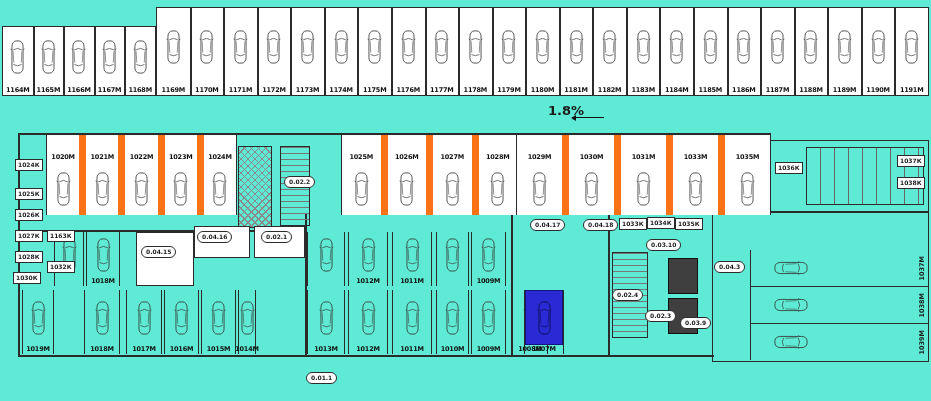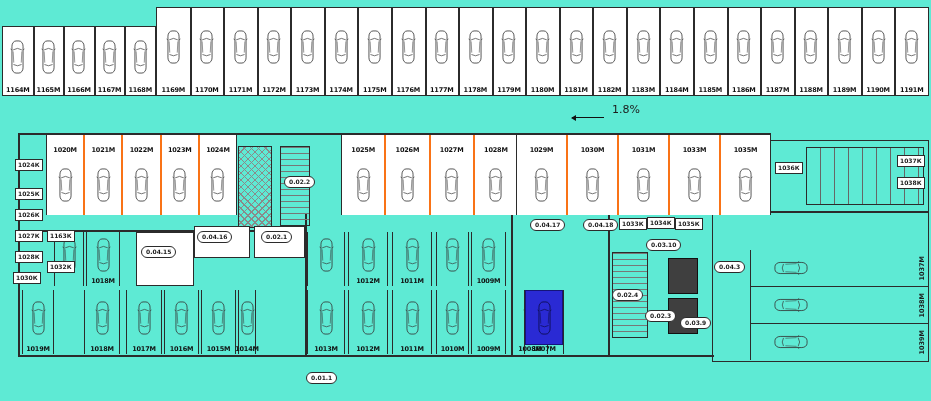--- a/index.html
+++ b/index.html
@@ -23,23 +23,23 @@
   .strip .stall{flex:1 1 0;border-left:1px solid #2b2b2b;box-shadow:inset 2.2px 0 0 -1.2px #2b2b2b}
   .strip .stall:first-child{border-left:none;box-shadow:none}
   #strip-b .car-svg{height:44px}
 
   
   .mid-group{position:absolute;display:flex;height:82px;border-top:2px solid #2b2b2b;
              border-left:1px solid #2b2b2b;border-right:1px solid #2b2b2b;background:#fff;z-index:2}
   #mid-g0{left:46px;top:133px;width:191px}
   #mid-g1{left:341px;top:133px;width:177px}
   #mid-g2{left:516px;top:133px;width:255px}
-  .mid-group .stall{flex:1 1 0;border-left:2px solid #f97316}
+  .mid-group .stall{flex:1 1 0;border-left:7px solid #f97316}
   .mid-group .stall:first-child{border-left:none}
-  .mid-group .stall-label{margin-top:11px}
+  .mid-group .stall-label{margin-top:18px}
   .mid-group .car-svg{height:48px}
 
   
   .abs{position:absolute;border-left:1px solid #2b2b2b;border-right:1px solid #2b2b2b;background:transparent}
   .tandem-stall .car-svg{height:38px}
   .hl .car-zone{background:var(--hl,#2a2ad4);border:1px solid #14147a}
   .hl .car-svg{color:#0b0b46}
 
   
   .k-box{position:absolute;border:1px solid #2b2b2b;font-size:6px;font-weight:700;line-height:1;
@@ -55,21 +55,21 @@
   .stairs{position:absolute;border:1.4px solid #2b2b2b;z-index:1;
      background:repeating-linear-gradient(0deg,transparent 0 5px,#777 5px 6px)}
   .elev{position:absolute;background:#3f3f3f;border:1.6px solid #111;z-index:1}
   .room{position:absolute;border:1.2px solid #2b2b2b;background:#fff;z-index:1}
   #right-room{left:712px;top:212px;width:217px;height:150px;border-width:1.6px;background:transparent}
   #top-right-band{left:770px;top:140px;width:159px;height:72px;background:transparent}
   #storage-strip{position:absolute;left:806px;top:147px;width:118px;height:58px;border:1px solid #2b2b2b;
      background:repeating-linear-gradient(90deg,transparent 0 13px,#666 13px 14px);z-index:1}
 
   
-  #ramp-label{position:absolute;left:612px;top:103px;font-size:11px;font-weight:400;z-index:3}
+  #ramp-label{position:absolute;left:548px;top:103px;font-size:13px;font-weight:700;z-index:3}
   #ramp-arrow{position:absolute;left:572px;top:117px;width:32px;height:0;border-top:1.2px solid #111;z-index:3}
   #ramp-arrow::before{content:"";position:absolute;left:-1px;top:-3.5px;width:0;height:0;
      border-top:3px solid transparent;border-bottom:3px solid transparent;border-right:5px solid #111}
 
   
   #right-stalls{position:absolute;left:750px;top:250px;width:179px;height:110px;display:flex;
      flex-direction:column;border-left:1px solid #2b2b2b;z-index:2}
   .r-row{flex:1 1 0;display:flex;align-items:center;justify-content:space-between;
      border-top:1px solid #2b2b2b;padding:0 3px 0 16px}
   .r-row:first-child{border-top:none}

